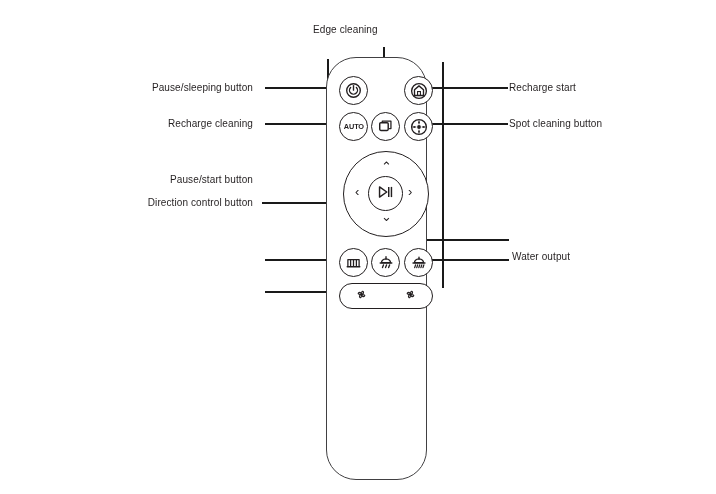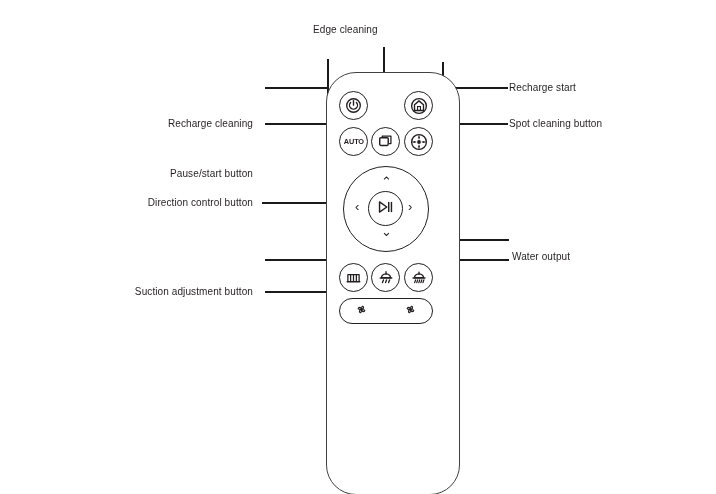--- a/index.html
+++ b/index.html
@@ -40,27 +40,26 @@
     position: absolute;
     background: #1a1a1a;
     width: 2px;
   }
 
   
   #remote {
     position: absolute;
     left: 326px;
     top: 57px;
-    width: 134px;
+    width: 101px;
     height: 423px;
     border: 1.6px solid #414042;
     border-radius: 30px;
     background: #ffffff;
     box-sizing: border-box;
-    margin-top: 15px;
   }
 
   
   .btn {
     position: absolute;
     border: 1.8px solid #231f20;
     border-radius: 50%;
     background: #ffffff;
     box-sizing: border-box;
     display: flex;
@@ -138,24 +137,24 @@
   <div class="leader" style="left:265px; top:259px; width:64px;"></div>
   <div class="leader" style="left:265px; top:291px; width:64px;"></div>
 
   <div class="leader" style="left:423px; top:87px; width:85px;"></div>
   <div class="leader" style="left:423px; top:123px; width:85px;"></div>
   <div class="leader" style="left:383px; top:239px; width:126px;"></div>
   <div class="leader" style="left:424px; top:259px; width:85px;"></div>
 
   <div class="label" style="left:313px; top:20px;">Edge cleaning</div>
 
+  <div class="label left" style="right:463px; top:78px;">Pause/sleeping button</div>
   <div class="label left" style="right:463px; top:114px;">Recharge cleaning</div>
-  <div class="label left" style="right:463px; top:164px;margin-left:19px;">Pause/start button</div>
+  <div class="label left" style="right:463px; top:170px;margin-left:19px;">Pause/start button</div>
   <div class="label left" style="right:463px; top:193px;margin-left:20px;">Direction control button</div>
-  <div class="label left" style="right:463px; top:282px;">Suction adjustment button</div>
 
   <div class="label right" style="left:509px; top:78px;">Recharge start</div>
   <div class="label right" style="left:509px; top:114px;">Spot cleaning button</div>
   <div class="label right" style="left:512px; top:230px;margin-top:17px;">Water output</div>
 
   <div id="remote">
 
     <div class="btn" style="left:12px; top:18px; width:29px; height:29px;">
       <span>
         <svg width="17" height="17" viewBox="0 0 20 20">

